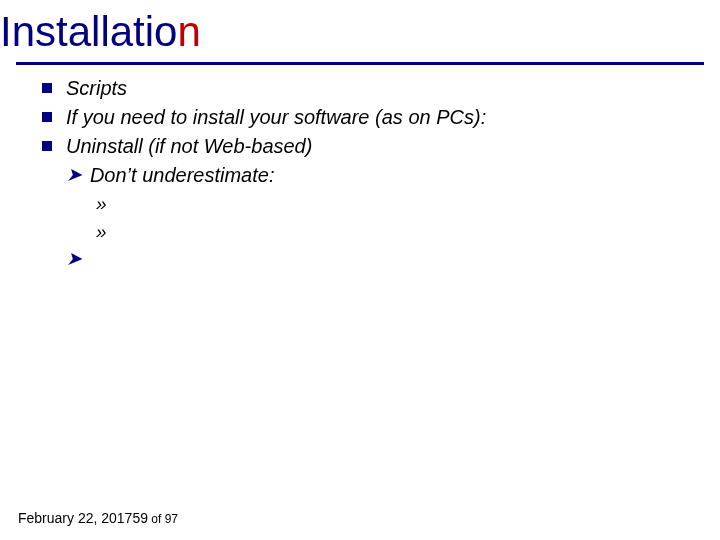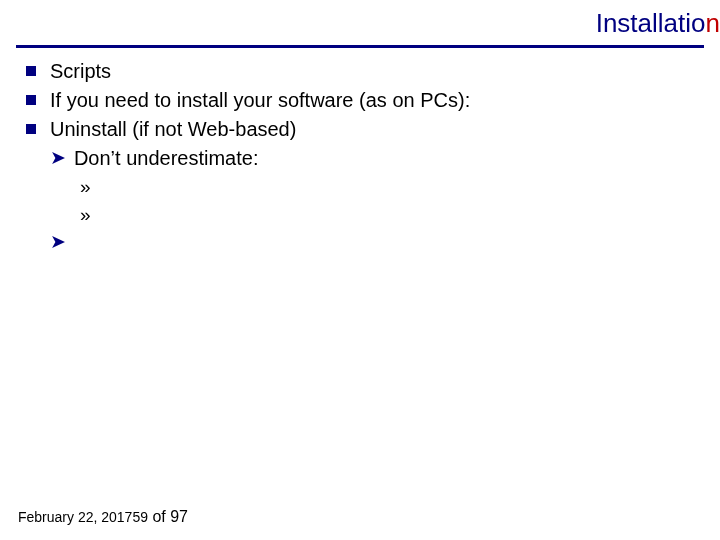--- a/index.html
+++ b/index.html
@@ -5,38 +5,39 @@
   * { margin: 0; padding: 0; box-sizing: border-box; }
   body {
     width: 720px;
     height: 540px;
     background: #fff;
     font-family: Arial, Helvetica, sans-serif;
     position: relative;
     overflow: hidden;
   }
   .title {
-    text-align: right;
-    font-size: 26px;
+    text-align: left;
+    font-size: 42px;
     color: #000080;
     padding-top: 8px;
     padding-bottom: 6px;
     border-radius: 22px;
   }
   .title .hot { color: #c00000; }
   .rule {
     height: 3px;
     background: #000080;
     margin: 0 16px 10px 16px;
   }
   .content {
-    padding: 0 20px;
+    padding: 0 36px;
     font-size: 20px;
     line-height: 1.35;
     color: #000;
+    font-style: italic;
   }
   .lvl1 { display: flex; margin-bottom: 2px; }
   .lvl1 .bullet {
     width: 10px; height: 10px; background: #000080;
     margin: 8px 14px 0 6px; flex: 0 0 10px;
   }
   .lvl1 .txt { flex: 1; }
   .lvl2 { display: flex; margin: 2px 0 2px 30px; }
   .lvl2 .chev { color: #000080; font-size: 19px; margin-right: 8px; }
   .lvl3 { display: flex; margin: 2px 0 2px 60px; }
@@ -46,21 +47,21 @@
     bottom: 14px;
     left: 0; right: 0;
     display: flex;
     justify-content: flex-start;
     align-items: baseline;
     padding: 0 18px;
     font-size: 14px;
   }
   .footer .center { position: absolute; left: 50%; transform: translateX(-50%); }
   .footer .right { font-size: 14px; }
-  .footer .right .of { font-size: 16px; }
+  .footer .right .of { font-size: 12px; }
 </style>
 </head>
 <body>
 
 <div class="title">
   <span>Installatio</span><span class="hot">n</span>
 </div>
 <div class="rule"></div>
 
 <div class="content">

